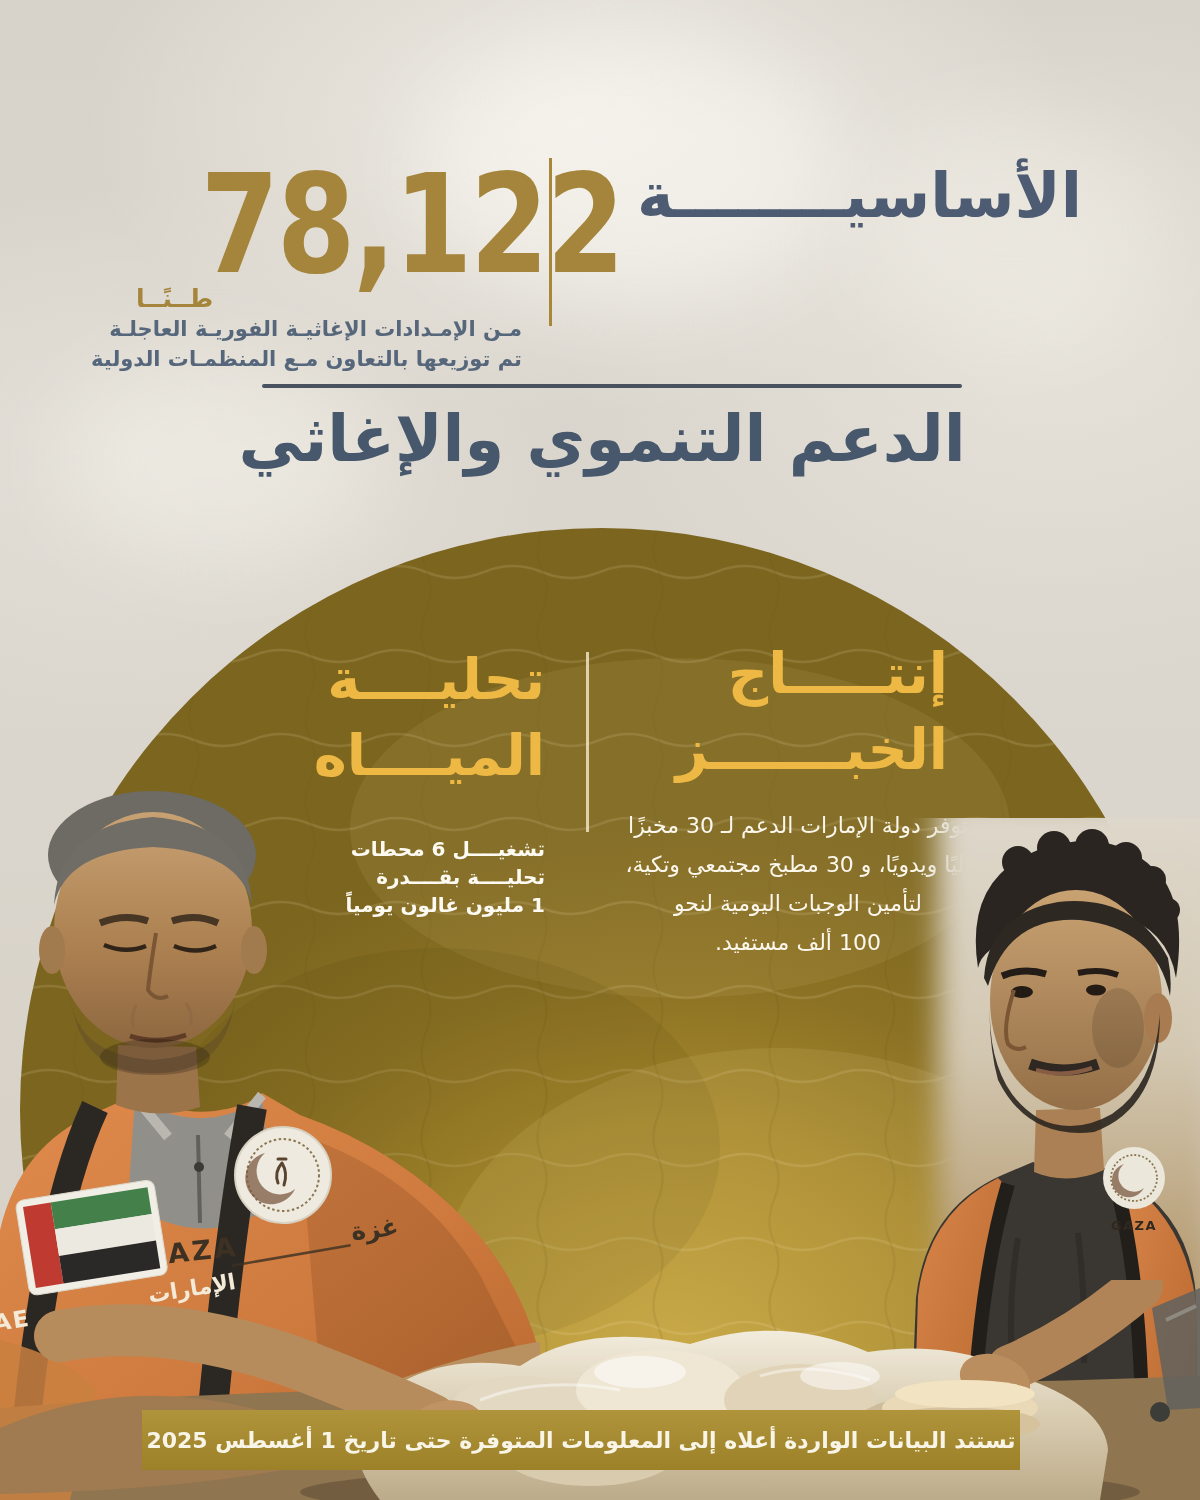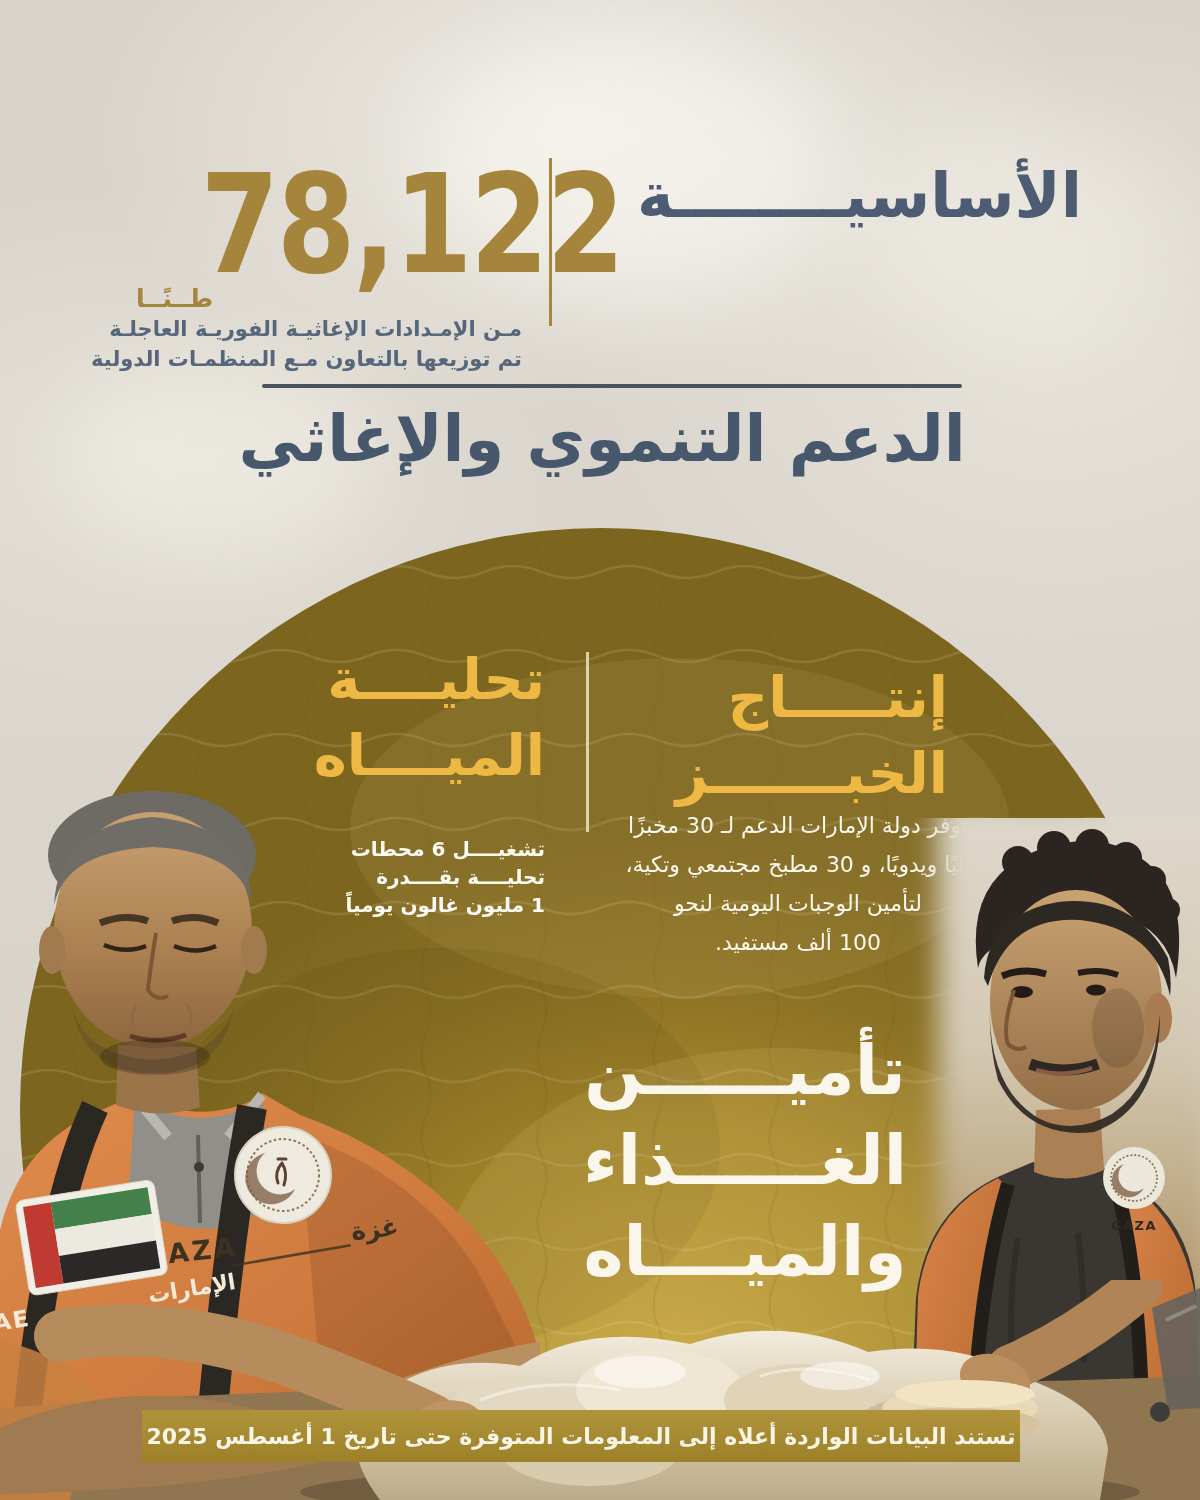--- a/index.html
+++ b/index.html
@@ -36,40 +36,40 @@
   .gold-circle{
     position:absolute;left:20px;top:528px;width:1164px;height:1164px;border-radius:50%;
     overflow:hidden;z-index:4;
     background:radial-gradient(ellipse 740px 620px at 56% 72%, #c5a43e 0%, #a8892d 38%, #8c7224 62%, #7b651f 88%);
   }
   .gold-circle svg{position:absolute;left:0;top:0;}
 
   
   .prog-title{position:absolute;text-align:right;font-size:56px;font-weight:bold;color:#edb844;line-height:1.36;z-index:8;white-space:nowrap;}
   .water-title{top:642px;right:655px;}
-  .bread-title{top:660px;right:252px;}
+  .bread-title{top:636px;right:252px;}
   .col-divider{position:absolute;left:586px;top:652px;width:3px;height:180px;background:rgba(247,234,201,.8);z-index:8;}
   .water-body{position:absolute;top:835px;right:655px;text-align:right;font-size:20px;font-weight:bold;color:#fdfaf2;line-height:1.4;z-index:8;white-space:nowrap;}
   .bread-body{position:absolute;top:806px;left:610px;width:376px;text-align:center;font-size:22px;color:#fbf7ec;line-height:1.78;z-index:8;white-space:nowrap;}
   .bread-body span{display:block;}
   .water-body span{display:block;}
   .prog-title span{display:block;}
 
   
   .tagline{position:absolute;top:1026px;left:550px;width:390px;text-align:center;z-index:8;}
   .tagline span{display:block;font-size:68px;font-weight:bold;color:#faf6ec;line-height:1.33;white-space:nowrap;}
 
   
   .left-man{position:absolute;left:0;top:755px;width:540px;height:745px;z-index:20;}
   .right-man{position:absolute;left:868px;top:818px;width:332px;height:682px;z-index:20;}
   .bottom-scene{position:absolute;left:0;top:1280px;width:1200px;height:220px;z-index:30;}
 
   
   .footer-bar{
-    position:absolute;left:142px;top:1410px;width:878px;height:52px;z-index:40;
+    position:absolute;left:142px;top:1410px;width:878px;height:60px;z-index:40;
     background:linear-gradient(180deg,#b0943c 0%, #9d8129 100%);
     display:flex;align-items:center;justify-content:center;
     font-size:22px;font-weight:bold;color:#f8f4e6;white-space:nowrap;direction:rtl;
   }
 </style>
 </head>
 <body>
 
 <div class="poster" dir="rtl">
 
@@ -122,25 +122,20 @@
     <span>تحليــــة بقــــدرة</span>
     <span>1 مليون غالون يومياً</span>
   </div>
   <div class="bread-body">
     <span>توفر دولة الإمارات الدعم لـ 30 مخبزًا</span>
     <span>آليًا ويدويًا، و 30 مطبخ مجتمعي وتكية،</span>
     <span>لتأمين الوجبات اليومية لنحو</span>
     <span>100 ألف مستفيد.</span>
   </div>
 
-  <div class="tagline">
-    <span>تأميــــــن</span>
-    <span>الغــــــذاء</span>
-    <span>والميــــاه</span>
-  </div>
 
   <svg class="left-man" viewBox="0 0 540 745">
     <defs>
       <linearGradient id="skinL" x1="0" y1="0" x2="0" y2="1">
         <stop offset="0" stop-color="#c8a172"></stop>
           <stop offset=".6" stop-color="#ab7f50"></stop>
           <stop offset="1" stop-color="#8d6740"></stop>
       </linearGradient>
       <linearGradient id="vestL" x1="0" y1="0" x2="1" y2="1">
         <stop offset="0" stop-color="#e08b4d"></stop>

